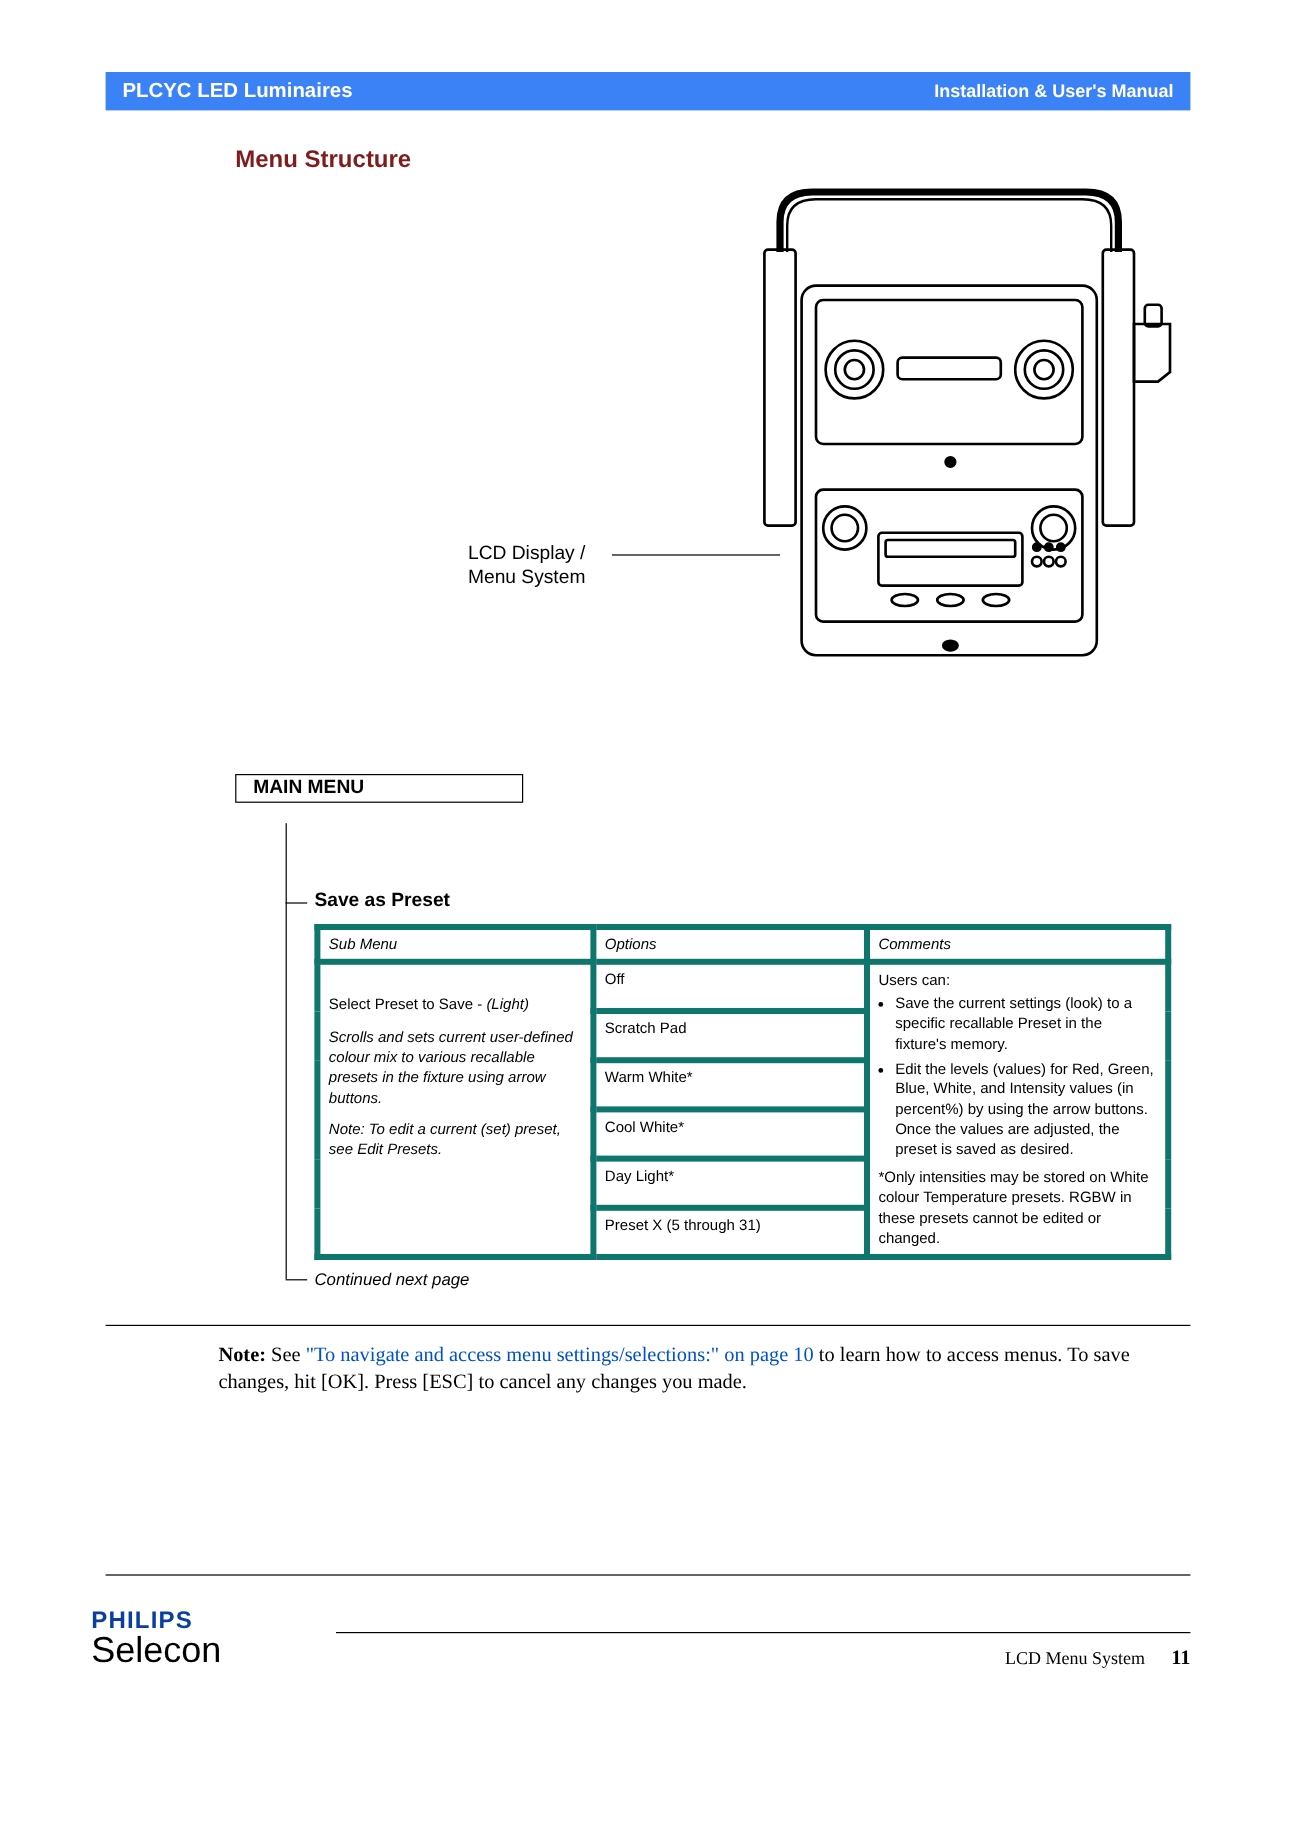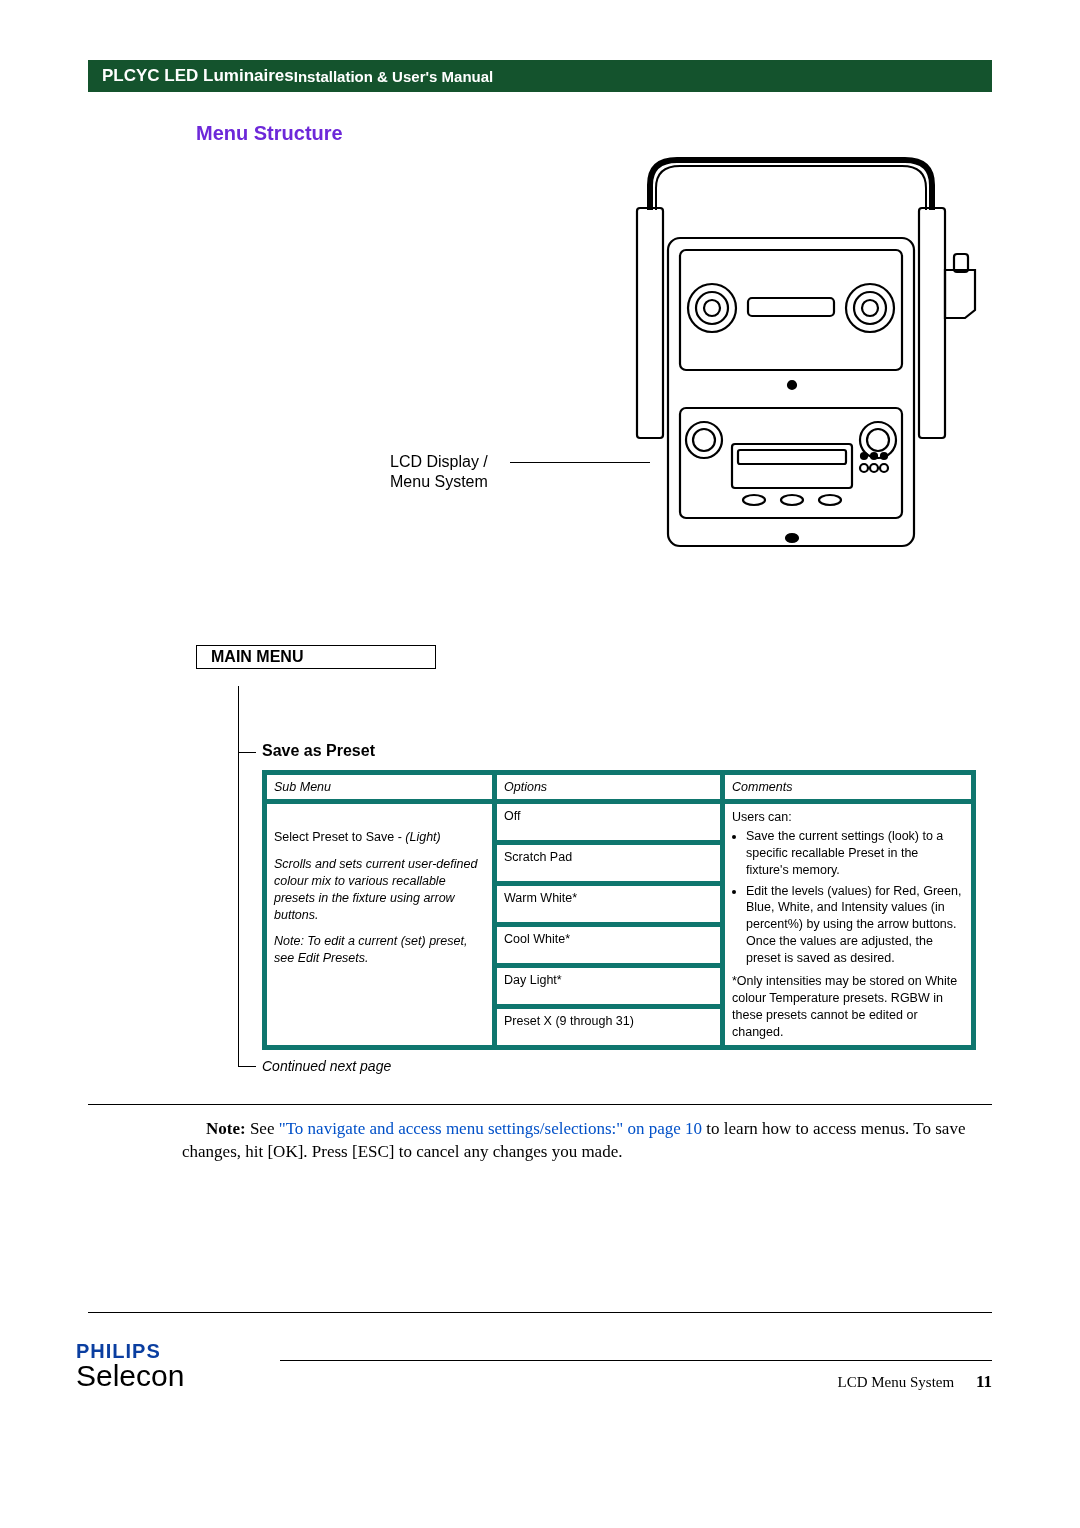--- a/index.html
+++ b/index.html
@@ -17,36 +17,36 @@
     height: 1528px;
     position: relative;
     padding: 0;
   }
   .header-bar {
     position: absolute;
     top: 60px;
     left: 88px;
     right: 88px;
     height: 32px;
-    background: #14532d;
+    background: #3b82f6;
     color: #fff;
     display: flex;
-    justify-content: flex-start;
+    justify-content: space-between;
     align-items: center;
     padding: 0 14px;
     font-size: 17px;
   }
   .header-bar .left { font-weight: bold; }
   .header-bar .right { font-weight: bold; font-size: 15px; }
 
   .section-title {
     position: absolute;
     top: 122px;
     left: 196px;
-    color: #6d28d9;
+    color: #7f1d1d;
     font-size: 20px;
     font-weight: bold;
   }
 
   .lcd-label {
     position: absolute;
     top: 452px;
     left: 390px;
     font-family: Arial, sans-serif;
     font-size: 16px;
@@ -173,21 +173,21 @@
   .note-block {
     position: absolute;
     top: 1118px;
     left: 182px;
     right: 88px;
     font-family: Georgia, 'Times New Roman', serif;
     font-size: 17px;
     line-height: 1.35;
   }
   .note-block .link { color: #0050c8; }
-  .note-block .bold { font-weight: bold; margin-left: 24px; }
+  .note-block .bold { font-weight: bold; }
 
   .brand {
     position: absolute;
     top: 1340px;
     left: 76px;
   }
   .brand .philips {
     color: #0a3ea0;
     font-weight: bold;
     font-size: 20px;
@@ -324,21 +324,21 @@
       <tr>
           <td>Warm White*</td>
         </tr>
       <tr>
           <td>Cool White*</td>
         </tr>
       <tr>
           <td>Day Light*</td>
         </tr>
       <tr>
-          <td>Preset X (9 through 31)</td>
+          <td>Preset X (5 through 31)</td>
         </tr>
     </tbody>
   </table>
 
   <div class="continued">Continued next page</div>
 
   <div class="hr-line hr1"></div>
 
   <div class="note-block">
     <span class="bold">Note:</span><span>  See </span><span class="link">"To navigate and access menu settings/selections:" on page 10</span><span> to learn how to access menus. To save changes, hit [OK]. Press [ESC] to cancel any changes you made.</span>

